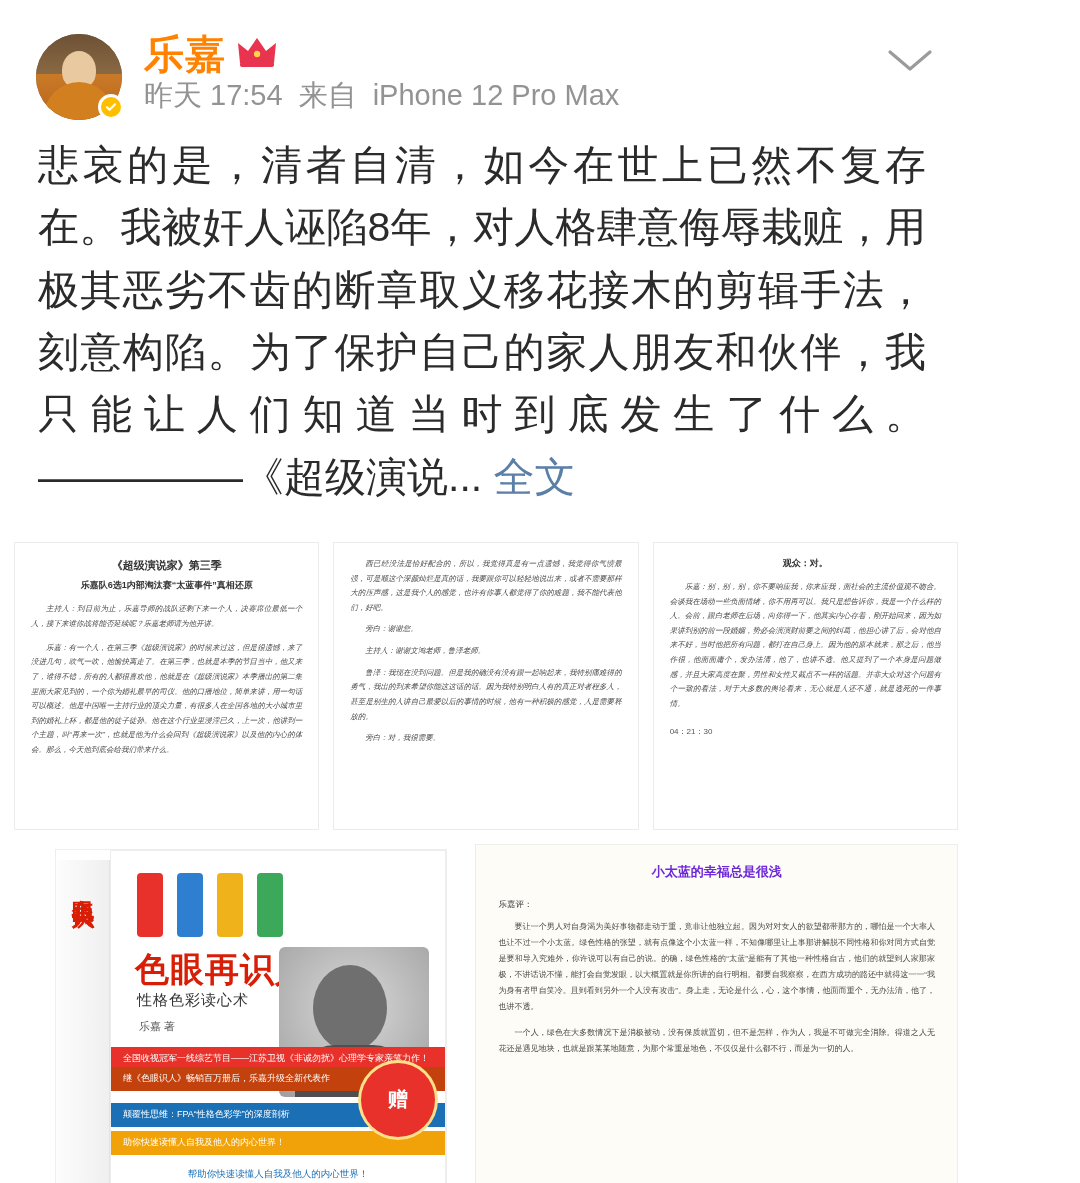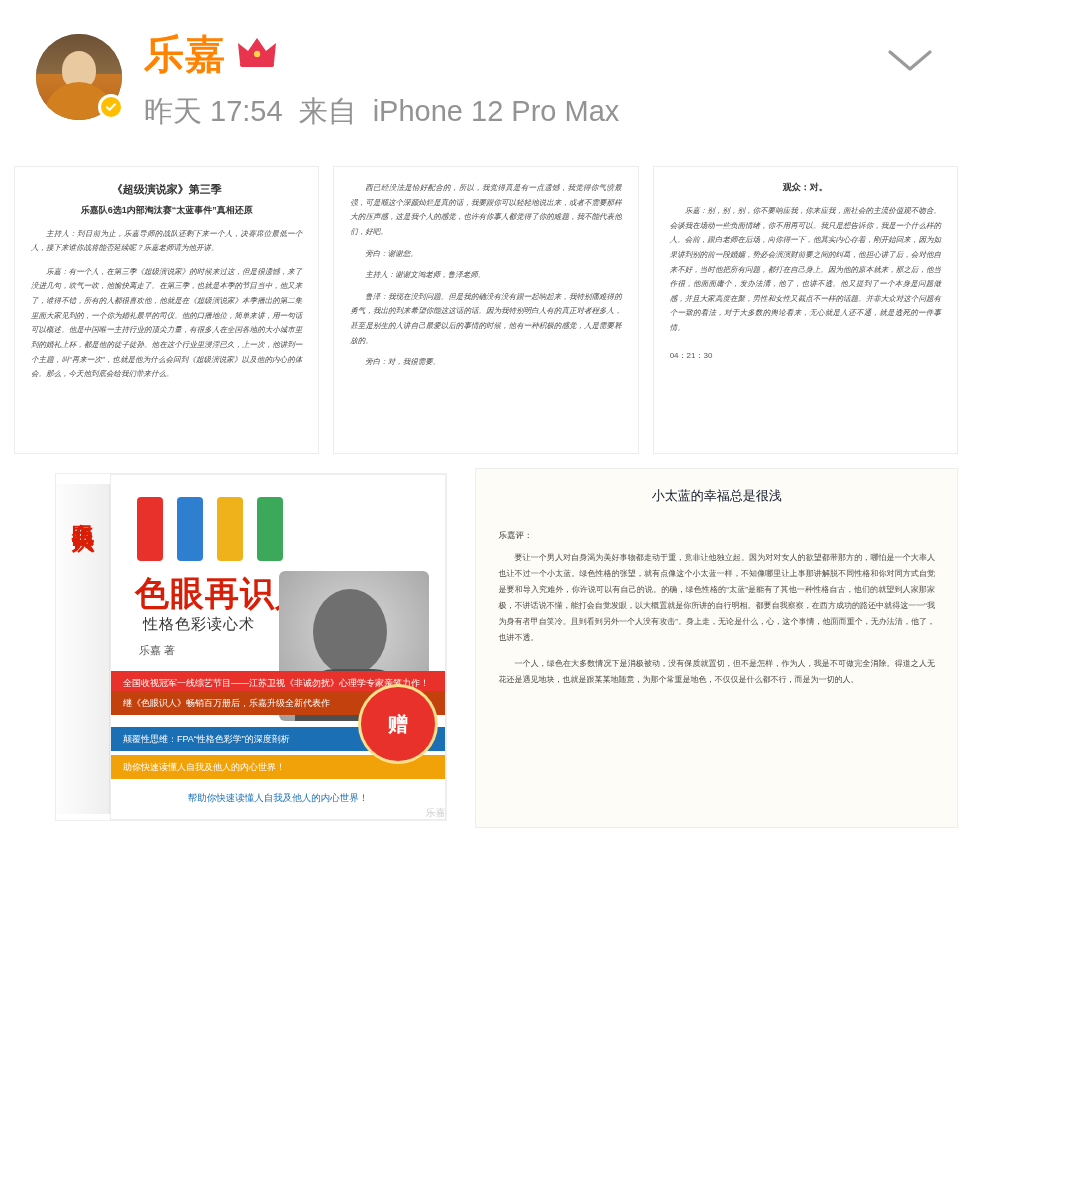--- a/index.html
+++ b/index.html
@@ -65,21 +65,20 @@
   }
   .user-name {
     font-size: 40px;
     color: #ff8200;
     font-weight: 700;
     letter-spacing: 1px;
     line-height: 1.1;
   }
   .crown-icon { display:block; }
   .meta-row {
-    margin-top: 16px;
     font-size: 29px;
     color: #939393;
     white-space: nowrap;
     overflow: hidden;
     text-overflow: ellipsis;
   }
   .meta-row .sep { display:inline-block; width: 16px; }
 
   .chevron-btn {
     position: absolute;
@@ -193,21 +192,21 @@
     border: 1px solid #ededed;
   }
   .cover-figs { position:absolute; top: 22px; left: 26px; display:flex; gap: 14px; }
   .fig { width: 26px; height: 64px; border-radius: 4px; }
   .cover-main-title {
     position: absolute; top: 96px; left: 24px;
     font-size: 34px; font-weight: 700; color: #d81e06;
     letter-spacing: 1px;
   }
   .cover-sub-title {
-    position: absolute; top: 140px; left: 32px;
+    position: absolute; top: 140px; left: 26px;
     font-size: 15px; color: #333; letter-spacing: 1px;
   }
   .cover-author {
     position: absolute; top: 168px; left: 28px;
     font-size: 11px; color: #555;
   }
   .cover-face {
     position: absolute; right: 16px; top: 96px;
     width: 150px; height: 150px;
     background: radial-gradient(circle at 50% 40%, #d9d9d9, #9e9e9e);
@@ -248,23 +247,23 @@
     flex: 1 1 auto;
     height: 360px;
     background: #fdfcf7;
     border: 1px solid #ededed;
     padding: 18px 22px;
     overflow: hidden;
   }
   .scan-card .scan-title {
     text-align: center;
     font-size: 13px;
-    font-weight: 400;
-    color: #0f172a;
-    margin-bottom: 25px;
+    font-weight: 700;
+    color: #6d28d9;
+    margin-bottom: 18px;
   }
   .scan-card .scan-para {
     font-size: 8px;
     line-height: 2.0;
     color: #4e4a42;
     text-align: justify;
     text-indent: 2em;
     margin: 0 0 10px 0;
     word-break: break-all;
   }
@@ -311,20 +310,24 @@
       </div>
     </div>
 
     <div class="chevron-btn">
       <svg width="48" height="28" viewBox="0 0 48 28" aria-hidden="true">
         <path d="M4 6 L24 23 L44 6" fill="none" stroke="#9b9b9b" stroke-width="3.2" stroke-linecap="round" stroke-linejoin="round"></path>
       </svg>
     </div>
   </div>
 
+  <div class="post-body">
+    <span>悲哀的是，清者自清，如今在世上已然不复存在。我被奸人诬陷8年，对人格肆意侮辱栽赃，用极其恶劣不齿的断章取义移花接木的剪辑手法，刻意构陷。为了保护自己的家人朋友和伙伴，我只能让人们知道当时到底发生了什么。—————《超级演说...</span>
+    <span class="more">全文</span>
+  </div>
 
   <div class="images">
 
     <div class="row-top">
 
       <div class="doc-card">
         <div class="doc-title">《超级演说家》第三季</div>
         <div class="doc-sub">乐嘉队6选1内部淘汰赛“太蓝事件”真相还原</div>
         <p class="para">主持人：到目前为止，乐嘉导师的战队还剩下来一个人，决赛席位最低一个人，接下来谁你战将能否延续呢？乐嘉老师请为他开讲。</p>
         <p class="para">乐嘉：有一个人，在第三季《超级演说家》的时候来过这，但是很遗憾，来了没进几句，吹气一吹，他愉快离走了。在第三季，也就是本季的节目当中，他又来了，谁得不错，所有的人都很喜欢他，他就是在《超级演说家》本季播出的第二集里面大家见到的，一个你为婚礼最早的司仪。他的口播地位，简单来讲，用一句话可以概述。他是中国唯一主持行业的顶尖力量，有很多人在全国各地的大小城市里到的婚礼上杯，都是他的徒子徒孙。他在这个行业里浸淫已久，上一次，他讲到一个主题，叫“再来一次”，也就是他为什么会回到《超级演说家》以及他的内心的体会。那么，今天他到底会给我们带来什么。</p>

